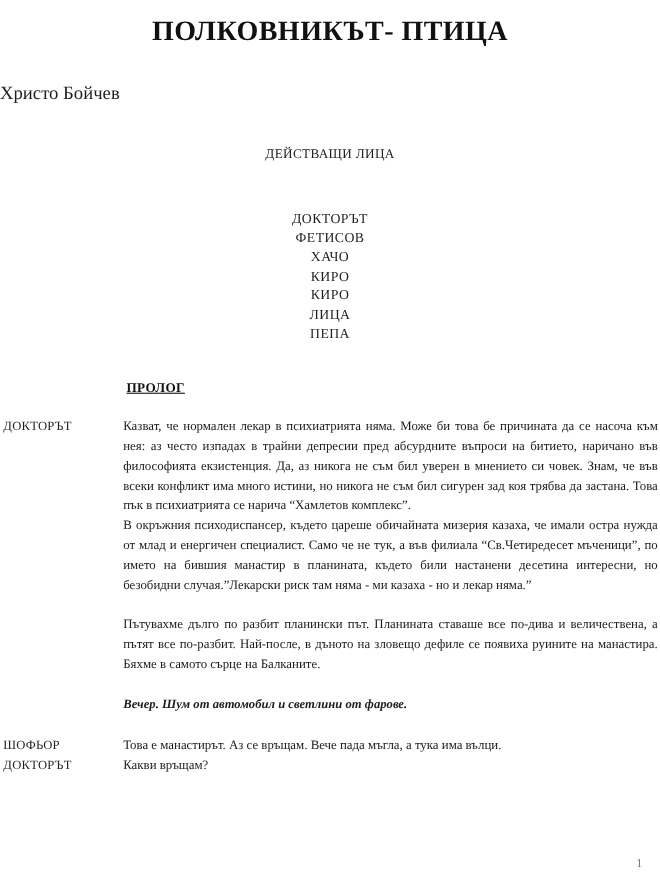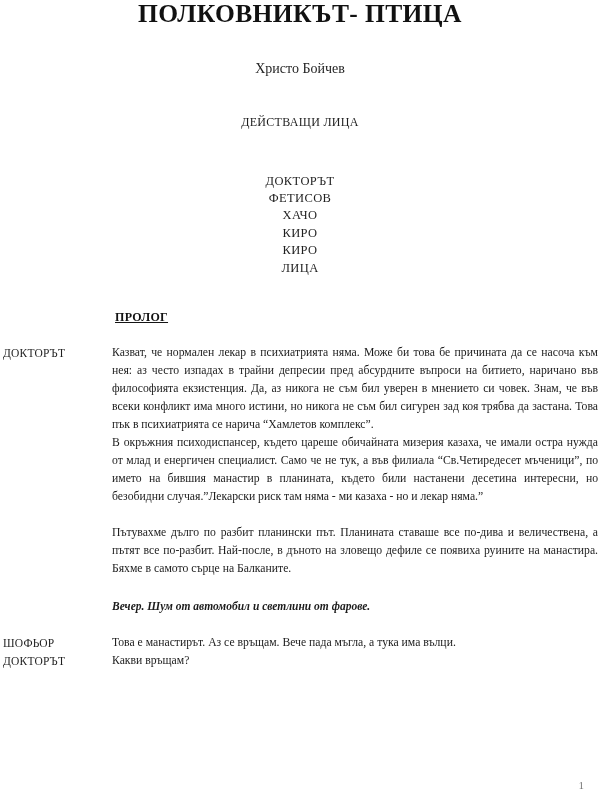--- a/index.html
+++ b/index.html
@@ -25,28 +25,27 @@
   }
 
   
   .doc-title {
     text-align: center;
     font-size: 25.5px;
     font-weight: bold;
     letter-spacing: 0.4px;
     line-height: 1;
     margin: 0;
-    padding-top: 1px;
+    padding-top: 15px;
     color: #111111;
     font-family: "Liberation Serif", "DejaVu Serif", serif;
   }
 
   .doc-author {
-    text-align: center;
-    font-size: 14px;
+    font-size: 17px;
     margin: 0;
     padding-top: 34px;
     color: #1f1f1f;
   }
 
   .doc-subtitle {
     text-align: center;
     font-size: 12px;
     margin: 12px;
     padding-top: 26px;
@@ -158,20 +157,21 @@
 
   <p class="doc-subtitle">ДЕЙСТВАЩИ ЛИЦА</p>
 
   <ul class="cast">
     <li>ДОКТОРЪТ</li>
     <li>ФЕТИСОВ</li>
     <li>ХАЧО</li>
     <li>КИРО</li>
     <li>КИРО</li>
     <li>ЛИЦА</li>
+    <li>ПЕПА</li>
   </ul>
 
   <h2 class="section-heading">ПРОЛОГ</h2>
 
   <div class="script">
 
     <div class="speech">
       <div class="speaker">ДОКТОРЪТ</div>
       <div class="lines">
         <p class="para">Казват, че нормален лекар в психиатрията няма. Може би това бе причината да се насоча към нея: аз често изпадах в трайни депресии пред абсурдните въпроси на битието, наричано във философията екзистенция. Да, аз никога не съм бил уверен в мнението си човек. Знам, че във всеки конфликт има много истини, но никога не съм бил сигурен зад коя трябва да застана. Това пък в психиатрията се нарича “Хамлетов комплекс”.</p>

